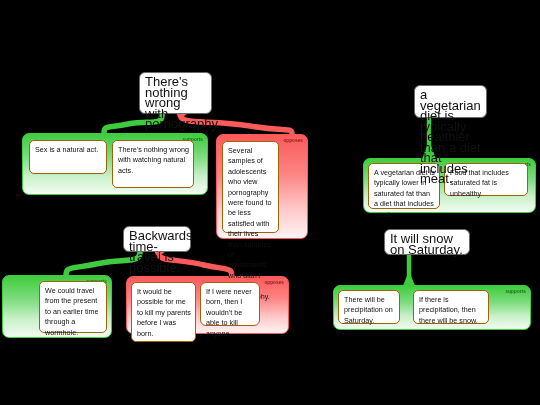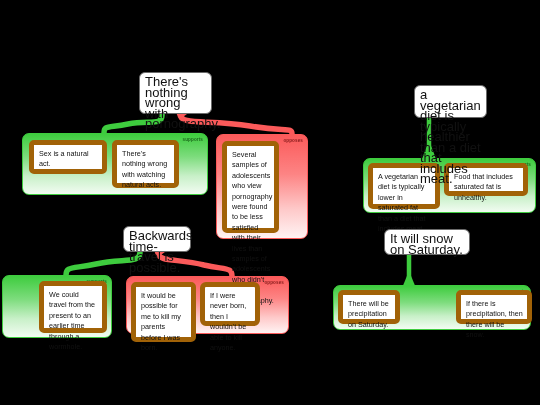--- a/index.html
+++ b/index.html
@@ -19,21 +19,21 @@
   .group.support{background:linear-gradient(to bottom,#3ecc3e 0%,#7ddc7d 38%,#c8f0c8 70%,#f2fcf2 100%);
                  border:1px solid #3ecc3e;}
   .group.oppose{background:linear-gradient(to bottom,#fb5a5a 0%,#fd8484 38%,#fec9c9 72%,#fff3f3 100%);
                 border:1px solid #fb5a5a;}
   .group-label{position:absolute;top:3px;right:4px;font-size:4.6px;
                letter-spacing:.1px;font-weight:bold;}
   .group.support .group-label{color:#1d6b1d;}
   .group.oppose  .group-label{color:#8d2020;}
 
   
-  .premise{position:absolute;background:#fff;border:5px solid #a16207;
+  .premise{position:absolute;background:#fff;border:1px solid #a16207;
            border-radius:5px;color:#111;font-size:7.2px;line-height:10.4px;
            padding:4px 4px 4px 5px;box-sizing:border-box;z-index:4;}
 </style>
 </head>
 <body>
 
 <div id="canvas">
 
   <svg class="conn" viewBox="0 0 540 405">
 
@@ -53,21 +53,21 @@
     <path d="M409,255 L409,281 Z" stroke="#3ecc3e" stroke-width="4.5" stroke-linecap="butt" fill="none"></path>
     <path d="M402,288 L409,271 L416,288 Z" fill="#3ecc3e"></path>
   </svg>
 
   <div class="claim" style="left:139px;top:72px;width:73px;height:42px;">There's nothing wrong with pornography.</div>
 
   <div class="group support" style="left:22px;top:133px;width:186px;height:62px;">
     <span class="group-label">supports</span>
   </div>
   <div class="premise" style="left:29px;top:140px;width:78px;height:34px;">Sex is a natural act.</div>
-  <div class="premise" style="left:112px;top:140px;width:67px;height:48px;">There's nothing wrong with watching natural acts.</div>
+  <div class="premise" style="left:112px;top:140px;width:82px;height:48px;">There's nothing wrong with watching natural acts.</div>
 
   <div class="group oppose" style="left:216px;top:134px;width:92px;height:105px;">
     <span class="group-label">opposes</span>
   </div>
   <div class="premise" style="left:222px;top:141px;width:57px;height:92px;">Several samples of adolescents who view pornography were found to be less satisfied with their lives than samples of adolescents who didn't view pornography.</div>
 
   <div class="claim" style="left:123px;top:226px;width:68px;height:26px;">Backwards time-travel is possible.</div>
 
   <div class="group support" style="left:2px;top:275px;width:110px;height:63px;">
     <span class="group-label">supports</span>
@@ -87,15 +87,15 @@
   </div>
   <div class="premise" style="left:368px;top:163px;width:72px;height:46px;">A vegetarian diet is typically lower in saturated fat than a diet that includes meat.</div>
   <div class="premise" style="left:444px;top:163px;width:84px;height:33px;">Food that includes saturated fat is unhealthy.</div>
 
   <div class="claim" style="left:384px;top:229px;width:86px;height:26px;">It will snow on Saturday.</div>
 
   <div class="group support" style="left:333px;top:285px;width:198px;height:45px;">
     <span class="group-label">supports</span>
   </div>
   <div class="premise" style="left:338px;top:290px;width:62px;height:34px;">There will be precipitation on Saturday.</div>
-  <div class="premise" style="left:413px;top:290px;width:76px;height:34px;margin-left:43px;">If there is precipitation, then there will be snow.</div>
+  <div class="premise" style="left:413px;top:290px;width:76px;height:34px;">If there is precipitation, then there will be snow.</div>
 
 </div>
 
 </body></html>

